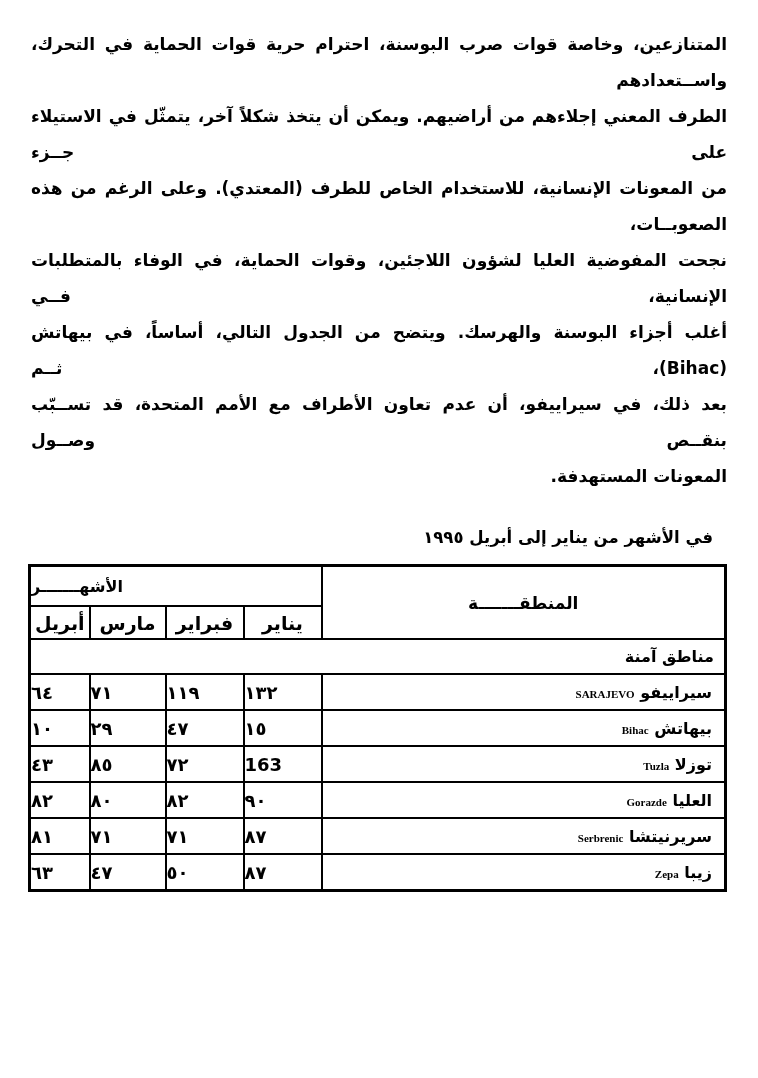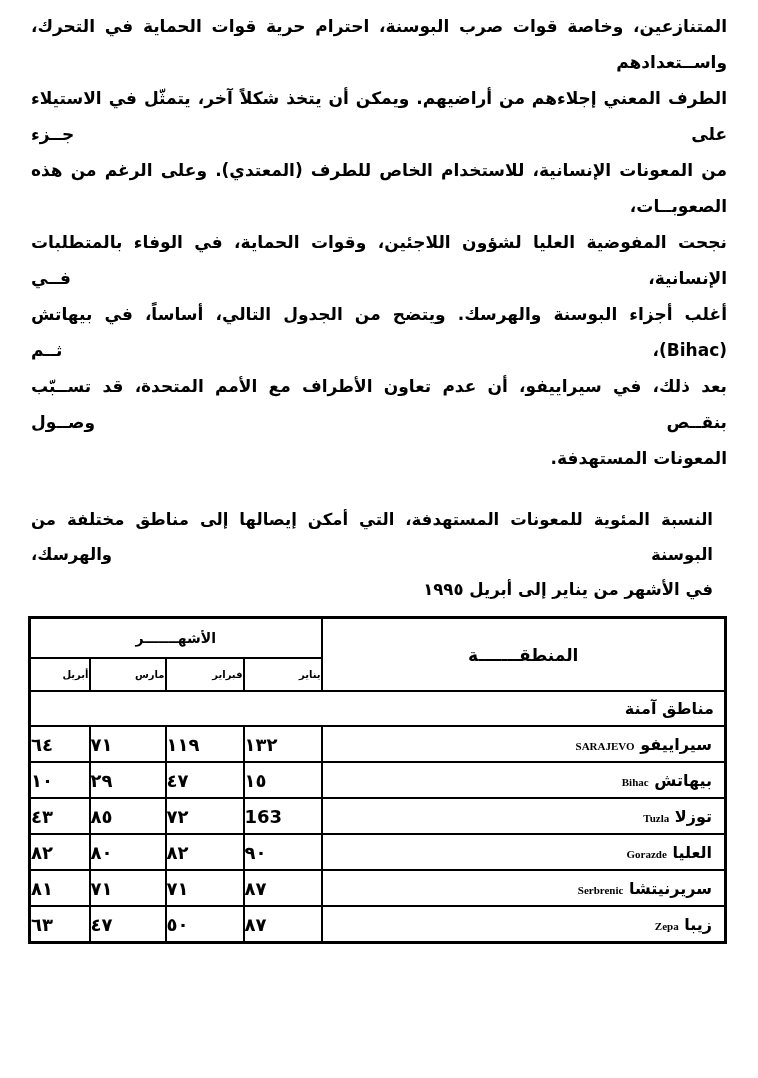--- a/index.html
+++ b/index.html
@@ -6,21 +6,21 @@
     margin: 0;
     padding: 0;
     background: #ffffff;
     color: #000000;
   }
   .page {
     position: relative;
     width: 758px;
     height: 1078px;
     box-sizing: border-box;
-    padding: 8px 31px 0 31px;
+    padding: 26px 31px 0 31px;
     direction: rtl;
     font-family: "DejaVu Sans", sans-serif;
     font-weight: bold;
     background: #ffffff;
     overflow: hidden;
   }
   
   .paragraph { margin: 0; }
   .pline {
     font-size: 17px;
@@ -47,22 +47,22 @@
     table-layout: fixed;
   }
   table.aid td {
     border: 2px solid #000;
     padding: 0;
     vertical-align: middle;
     overflow: hidden;
   }
   table.aid { border: 3px solid #000; }
   .th-region { text-align: center; font-size: 17px; }
-  .th-months { text-align: center; font-size: 14px; height: 38px; }
-  .th-month  { font-size: 10px; height: 31px; }
+  .th-months { text-align: left; font-size: 16px; height: 38px; }
+  .th-month  { text-align: center; font-size: 19px; height: 31px; }
   .section-cell {
     text-align: right;
     padding: 0 10px 0 0 !important;
     font-size: 16px;
     height: 33px;
   }
   .region-cell {
     text-align: right;
     padding: 0 12px 0 0 !important;
     font-size: 16px;
@@ -84,21 +84,20 @@
     <div class="pline">المتنازعين، وخاصة قوات صرب البوسنة، احترام حرية قوات الحماية في التحرك، واســتعدادهم</div>
     <div class="pline">الطرف المعني إجلاءهم من أراضيهم. ويمكن أن يتخذ شكلاً آخر، يتمثّل في الاستيلاء على جــزء</div>
     <div class="pline">من المعونات الإنسانية، للاستخدام الخاص للطرف (المعتدي). وعلى الرغم من هذه الصعوبــات،</div>
     <div class="pline">نجحت المفوضية العليا لشؤون اللاجئين، وقوات الحماية، في الوفاء بالمتطلبات الإنسانية، فــي</div>
     <div class="pline">أغلب أجزاء البوسنة والهرسك. ويتضح من الجدول التالي، أساساً، في بيهاتش (Bihac)، ثــم</div>
     <div class="pline">بعد ذلك، في سيراييفو، أن عدم تعاون الأطراف مع الأمم المتحدة، قد تســبّب بنقــص وصــول</div>
     <div class="pline last">المعونات المستهدفة.</div>
   </div>
 
   <div class="caption">
-    <div class="cline">النسبة المئوية للمعونات المستهدفة، التي أمكن إيصالها إلى مناطق مختلفة من البوسنة والهرسك،</div>
     <div class="cline last">في الأشهر من يناير إلى أبريل ١٩٩٥</div>
   </div>
 
   <table class="aid">
     <colgroup>
       <col style="width:404px">
       <col style="width:78px">
       <col style="width:78px">
       <col style="width:76px">
       <col style="width:60px">

